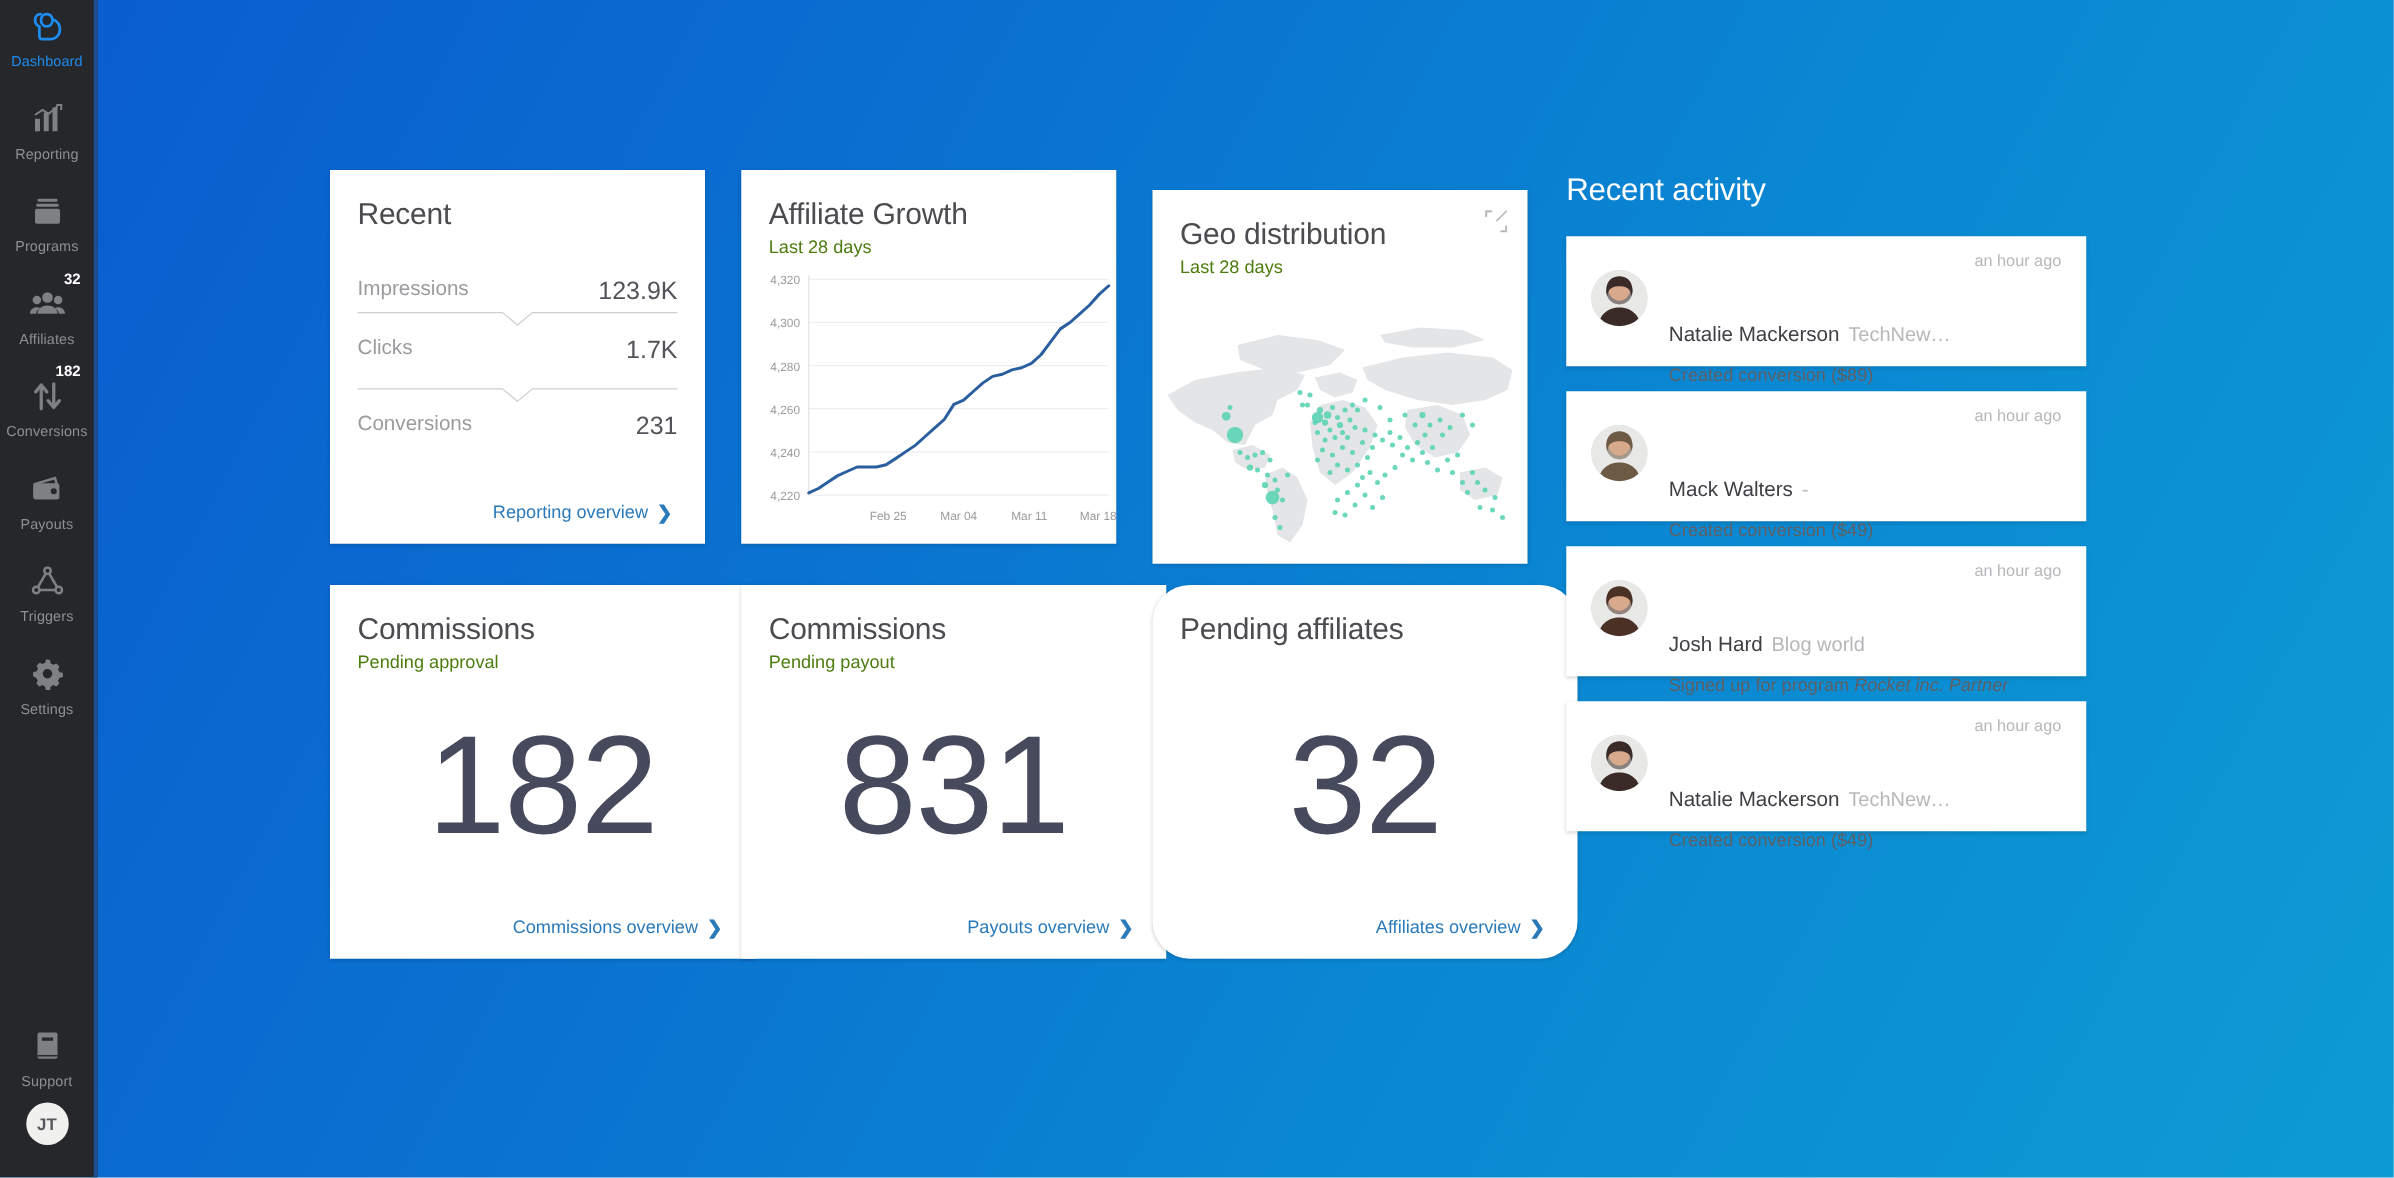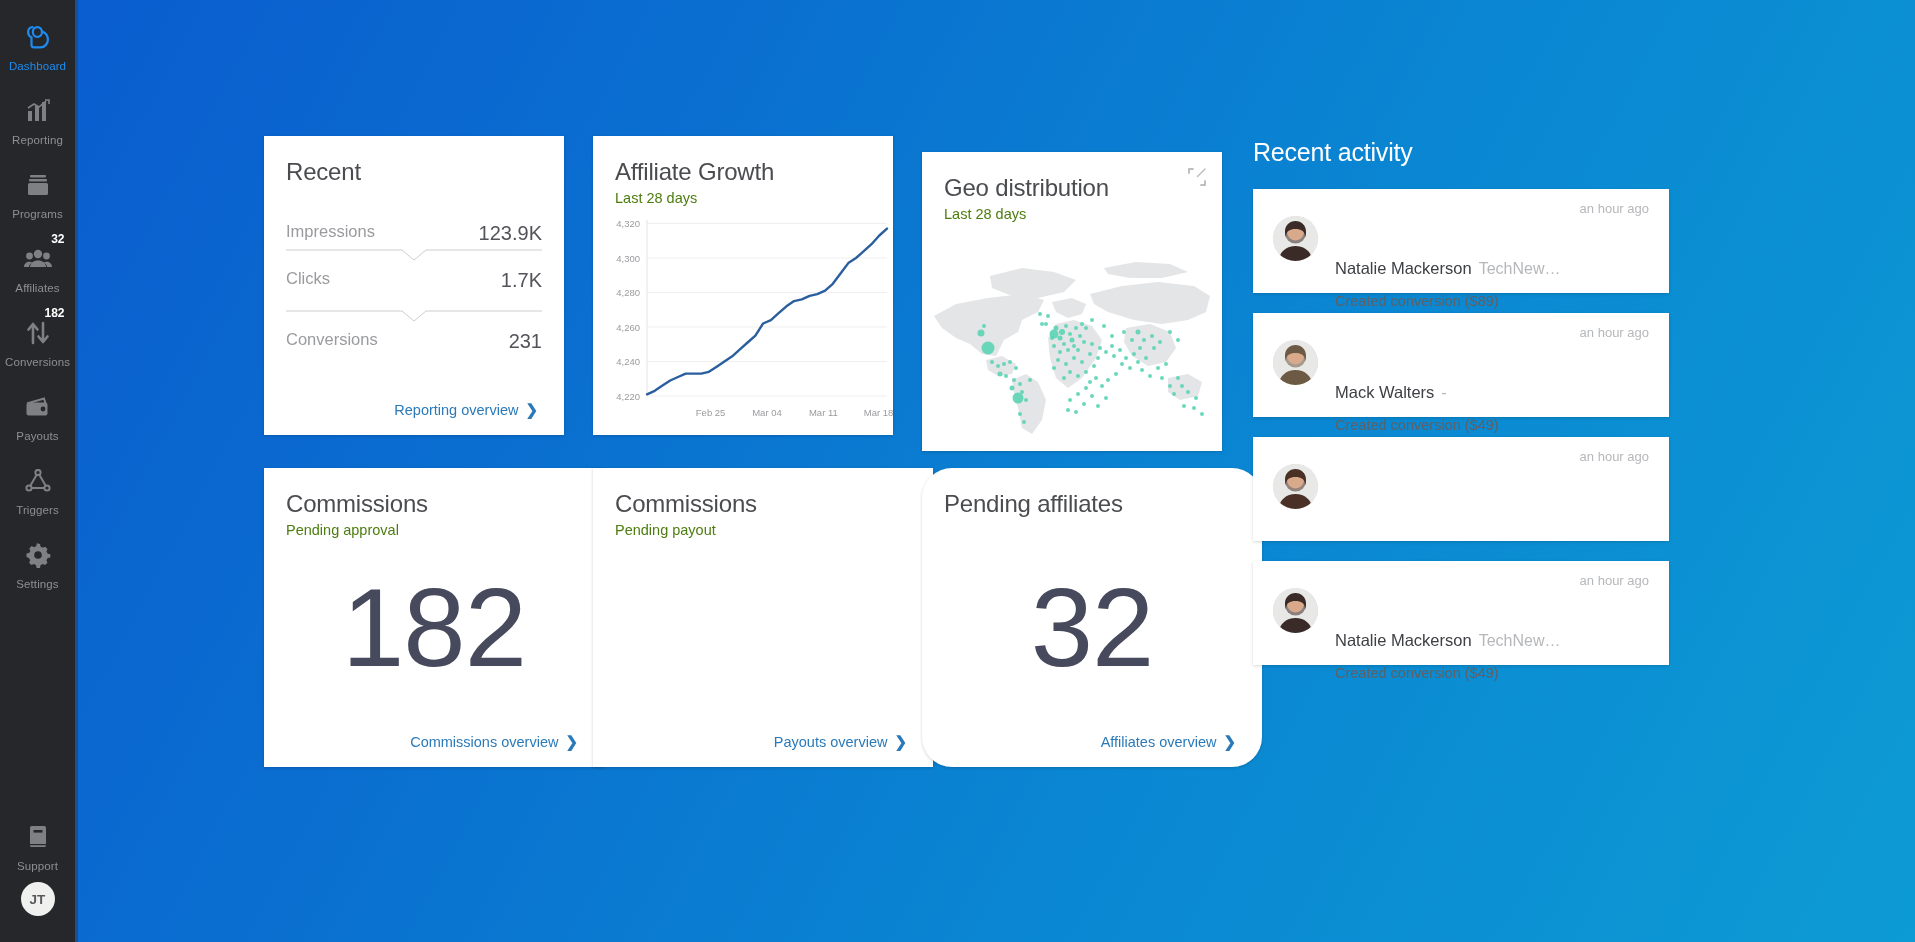--- a/index.html
+++ b/index.html
@@ -28,21 +28,21 @@
   }
   .nav-icon { display: flex; align-items: center; justify-content: center; height: 34px; }
   .nav-label {
     font-size: 11.5px; color: #8d8f93; margin-top: 6px; letter-spacing: .1px;
   }
   .nav-item.active .nav-label { color: #1d8cf0; }
   .nav-badge {
     position: absolute; right: 12px; top: 2px;
     font-size: 12px; color: #ffffff; font-weight: 600;
   }
-  #nav-logo { padding-top: 20px; }
+  #nav-logo { padding-top: 4px; }
   .spacer { flex: 1; }
   #avatar-btn {
     width: 34px; height: 34px; border-radius: 50%;
     background: #f0f0ee; color: #58595c;
     display: flex; align-items: center; justify-content: center;
     font-size: 13.5px; font-weight: 600; margin-bottom: 26px; cursor: pointer;
   }
 
   
   #cards { position: absolute; left: 264px; top: 136px; }
@@ -432,20 +432,21 @@
     <div class="bignum">182</div>
     <div class="card-link">
       <span>Commissions overview</span>
       <span class="chev">❯</span>
     </div>
   </div>
 
   <div class="card bignum-card" id="card-comm-payout">
     <div class="card-title">Commissions</div>
     <div class="card-sub">Pending payout</div>
+    <div class="bignum">831</div>
     <div class="card-link">
       <span>Payouts overview</span>
       <span class="chev">❯</span>
     </div>
   </div>
 
   <div class="card bignum-card" id="card-pending-aff">
     <div class="card-title">Pending affiliates</div>
     <div class="bignum">32</div>
     <div class="card-link">
@@ -494,20 +495,27 @@
       </div>
       <div class="act-card">
         <div class="act-time">an hour ago</div>
         <div class="act-avatar"><svg width="45" height="45" viewBox="0 0 45 45">
             <rect width="45" height="45" fill="#e8e8e6"></rect>
             <circle cx="22.5" cy="17" r="10.5" fill="#4a3025" opacity="0.55"></circle>
             <circle cx="22.5" cy="16" r="8.5" fill="#d9a98c"></circle>
             <path d="M6 45c0-9 7.4-15 16.5-15S39 36 39 45z" fill="#4a3025"></path>
             <path d="M12 16c0-7 4.6-11 10.5-11S33 9 33 16c0 3-1 5-1 5 0-6-4-8-9.5-8S13 15 13 21c0 0-1-2-1-5z" fill="#4a3025"></path>
           </svg></div>
+        <div class="act-body">
+          <div class="act-name-row">
+            <span class="act-name">Josh Hard</span>
+            <span class="act-org">Blog world</span>
+          </div>
+          <div class="act-desc">Signed up for program <i>Rocket inc. Partner progr…</i></div>
+        </div>
       </div>
       <div class="act-card">
         <div class="act-time">an hour ago</div>
         <div class="act-avatar"><svg width="45" height="45" viewBox="0 0 45 45">
             <rect width="45" height="45" fill="#e8e8e6"></rect>
             <circle cx="22.5" cy="17" r="10.5" fill="#3a2b28" opacity="0.55"></circle>
             <circle cx="22.5" cy="16" r="8.5" fill="#d9a98c"></circle>
             <path d="M6 45c0-9 7.4-15 16.5-15S39 36 39 45z" fill="#3a2b28"></path>
             <path d="M12 16c0-7 4.6-11 10.5-11S33 9 33 16c0 3-1 5-1 5 0-6-4-8-9.5-8S13 15 13 21c0 0-1-2-1-5z" fill="#3a2b28"></path>
           </svg></div>

